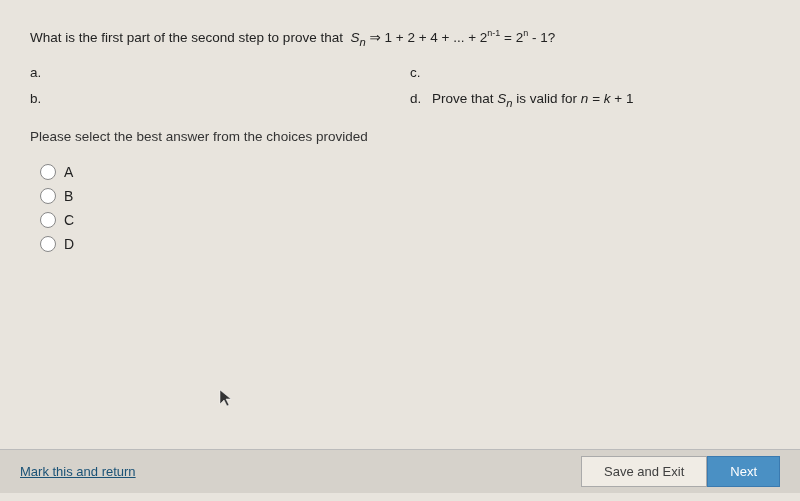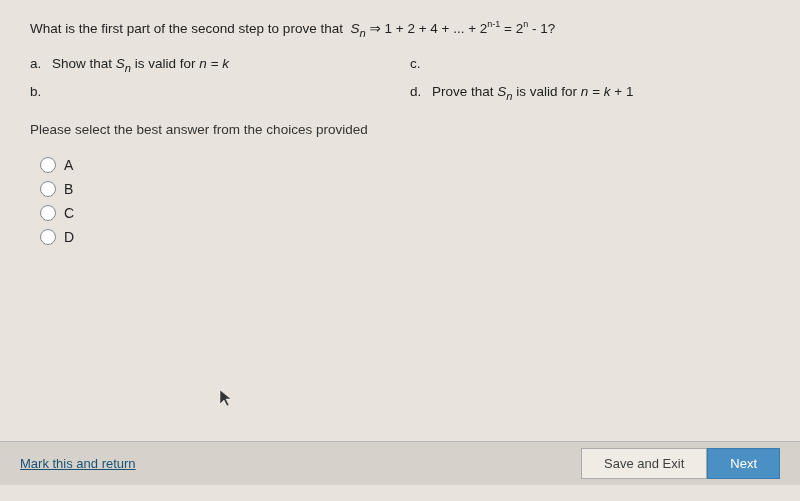--- a/index.html
+++ b/index.html
@@ -8,21 +8,21 @@
       width: 800px;
       height: 501px;
       background: #e8e4dd;
       font-family: Arial, sans-serif;
       font-size: 14px;
       overflow: hidden;
       position: relative;
     }
 
     .main-content {
-      padding: 18px 30px 0 30px;
+      padding: 27px 30px 0 30px;
       color: #222;
     }
 
     .question-text {
       font-size: 13.5px;
       line-height: 1.5;
       margin-bottom: 12px;
     }
 
     .choices-grid {
@@ -72,21 +72,21 @@
       height: 16px;
       border-radius: 50%;
       border: 1.5px solid #888;
       background: #fff;
       display: inline-block;
       flex-shrink: 0;
     }
 
     .footer {
       position: absolute;
-      bottom: 16px;
+      bottom: 8px;
       left: 0;
       right: 0;
       height: 44px;
       background: #d6d2cb;
       display: flex;
       align-items: center;
       justify-content: space-between;
       padding: 0 20px;
       border-top: 1px solid #bbb;
     }
@@ -139,21 +139,20 @@
 
 <div class="main-content">
 
   <div class="question-text">
     What is the first part of the second step to prove that &nbsp;<em>S<sub>n</sub></em> ⇒ 1 + 2 + 4 + ... + 2<sup>n-1</sup> = 2<sup>n</sup> - 1?
   </div>
 
   <div class="choices-grid">
     <div class="choice-item">
       <span class="choice-label">a.</span>
-      <span>Show that <em>S<sub>n</sub></em> is valid for <em>n</em> = <em>k</em></span>
     </div>
     <div class="choice-item">
       <span class="choice-label">c.</span>
     </div>
     <div class="choice-item">
       <span class="choice-label">b.</span>
     </div>
     <div class="choice-item">
       <span class="choice-label">d.</span>
       <span>Prove that <em>S<sub>n</sub></em> is valid for <em>n</em> = <em>k</em> + 1</span>

